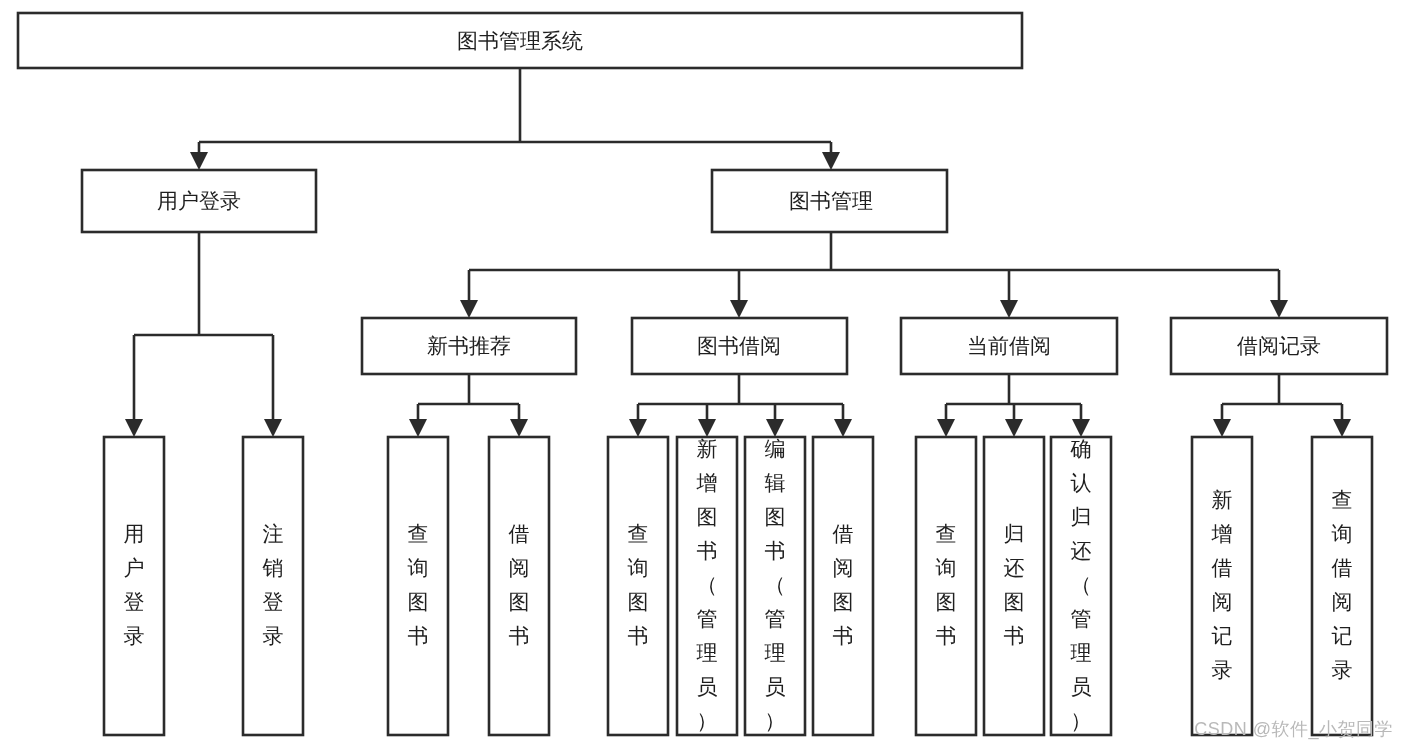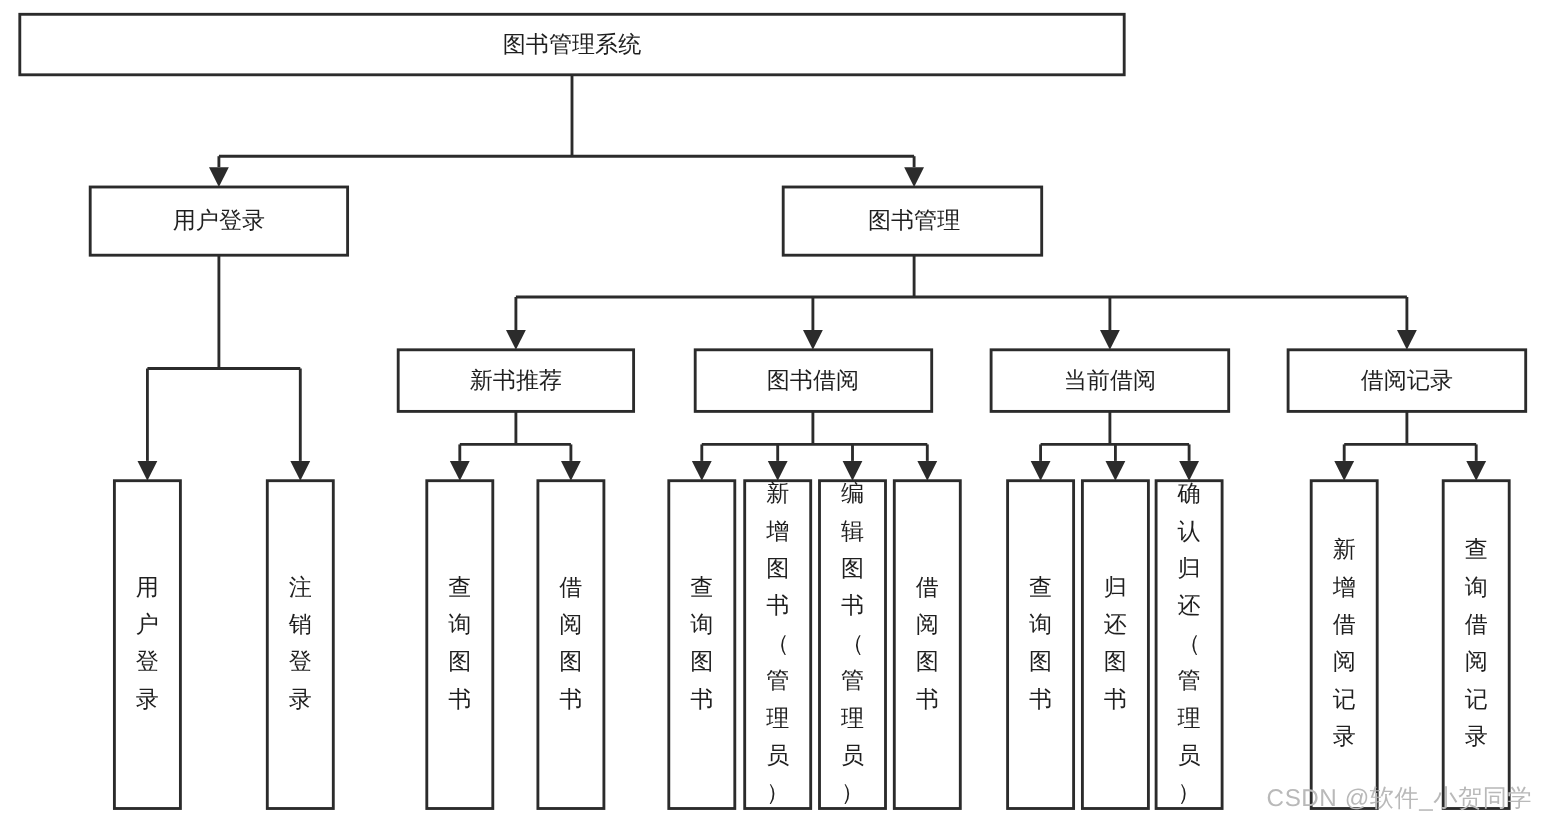--- a/index.html
+++ b/index.html
@@ -53,21 +53,21 @@
     font-family: "Liberation Sans", "DejaVu Sans", sans-serif;
     font-size: 21px;
     fill: #1f1f1f;
     text-anchor: middle;
   }
   .watermark {
     position: absolute;
     right: 12px;
     bottom: 6px;
     font-family: "Liberation Sans", "DejaVu Sans", sans-serif;
-    font-size: 22px;
+    font-size: 18px;
     color: #b9b9b9;
     white-space: nowrap;
     letter-spacing: 0.5px;
   }
 </style>
 </head>
 <body>
 
 <div id="diagram-root">
 

